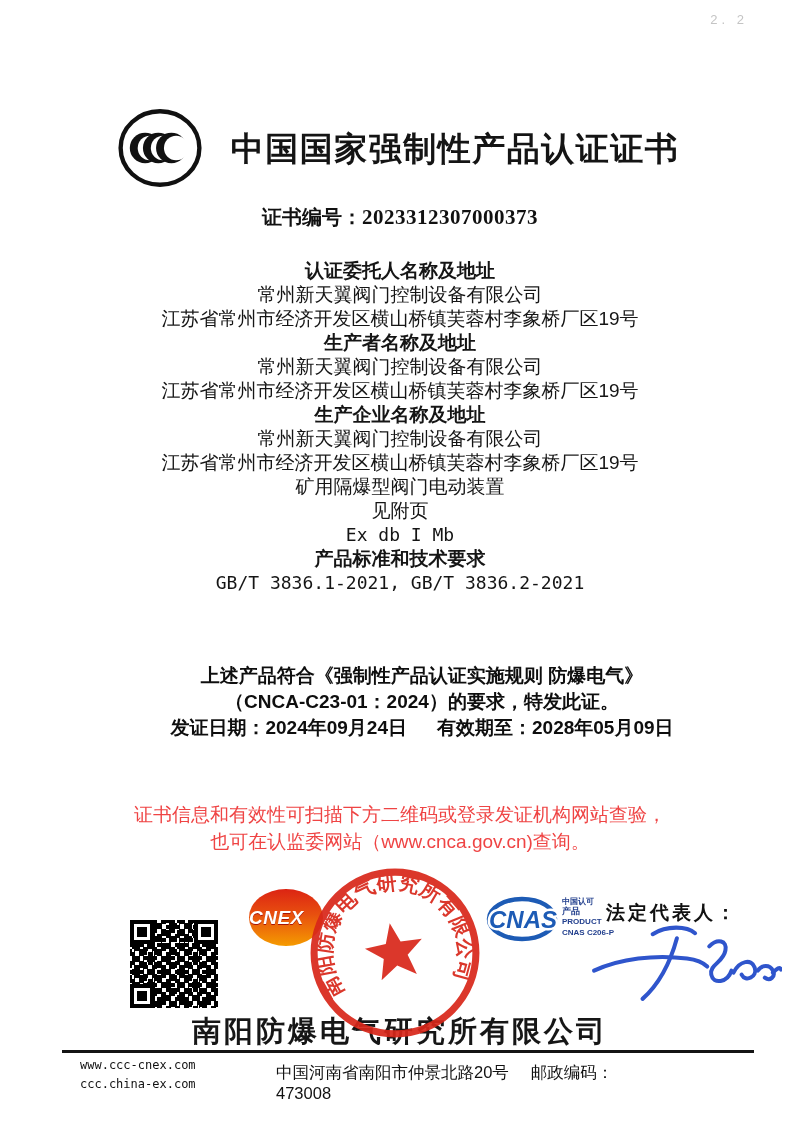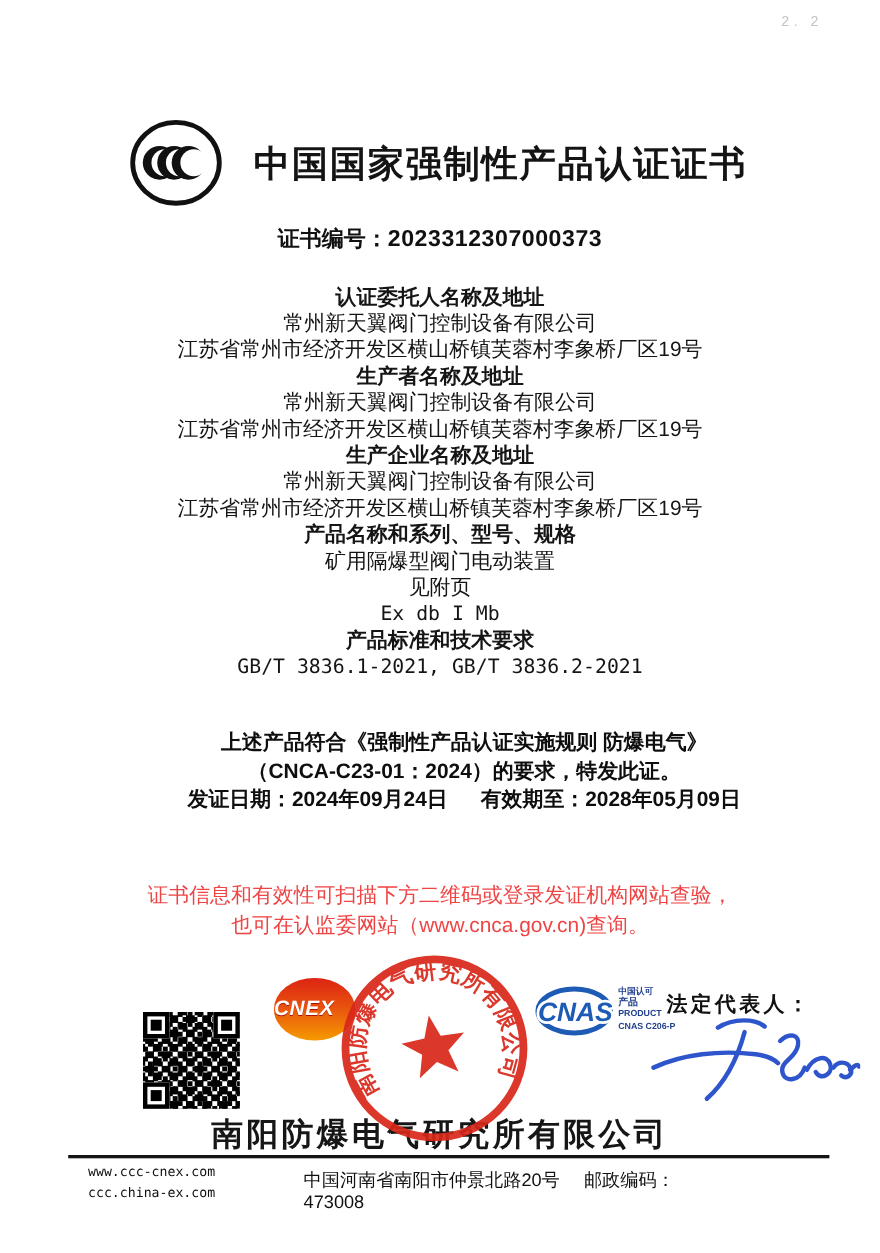--- a/index.html
+++ b/index.html
@@ -9,21 +9,21 @@
   .corner-mark { position:absolute; top:12px; right:52px; font-size:13px; color:#c4c4c4; letter-spacing:4px;margin-left:20px; }
 
   
   .ccc-logo { position:absolute; left:116px; top:106px; width:88px; height:84px; }
 
   .doc-title { position:absolute; left:225px; top:127px; width:460px; text-align:center;
     font-size:33px; font-weight:600; letter-spacing:1.5px; color:#141414; }
 
   .cert-line { position:absolute; left:0; top:204px; width:100%; text-align:center;
     font-size:20px; font-weight:700; color:#111; }
-  .cert-line .num { font-size:21px; letter-spacing:0.5px; }
+  .cert-line .num { font-size:21px; letter-spacing:0.5px;font-family:Liberation Serif, serif; }
 
   .main-stack { position:absolute; left:0; top:259px; width:100%; text-align:center; font-size:19px; color:#151515; }
   .doc-line { height:24px; line-height:24px; }
   .doc-head { font-weight:700; }
   .mono { font-family:"DejaVu Sans Mono", monospace; font-size:18px; }
 
   .statement { position:absolute; left:0; top:663px; width:100%; text-align:center;
     font-size:19px; font-weight:700; color:#0e0e0e; }
   .statement .st-line { height:26px; line-height:26px;margin-left:44px; }
   .date-gap { display:inline-block; width:30px; }
@@ -103,21 +103,20 @@
     <div class="doc-line">江苏省常州市经济开发区横山桥镇芙蓉村李象桥厂区19号</div>
 
     <div class="doc-line doc-head">生产者名称及地址</div>
     <div class="doc-line">常州新天翼阀门控制设备有限公司</div>
     <div class="doc-line">江苏省常州市经济开发区横山桥镇芙蓉村李象桥厂区19号</div>
 
     <div class="doc-line doc-head">生产企业名称及地址</div>
     <div class="doc-line">常州新天翼阀门控制设备有限公司</div>
     <div class="doc-line">江苏省常州市经济开发区横山桥镇芙蓉村李象桥厂区19号</div>
 
-    <div class="doc-line doc-head">产品名称和系列、型号、规格</div>
     <div class="doc-line">矿用隔爆型阀门电动装置</div>
     <div class="doc-line">见附页</div>
     <div class="doc-line mono">Ex db I Mb</div>
 
     <div class="doc-line doc-head">产品标准和技术要求</div>
     <div class="doc-line mono">GB/T 3836.1-2021, GB/T 3836.2-2021</div>
   </div>
 
   <div class="statement">
     <div class="st-line">上述产品符合《强制性产品认证实施规则 防爆电气》</div>

